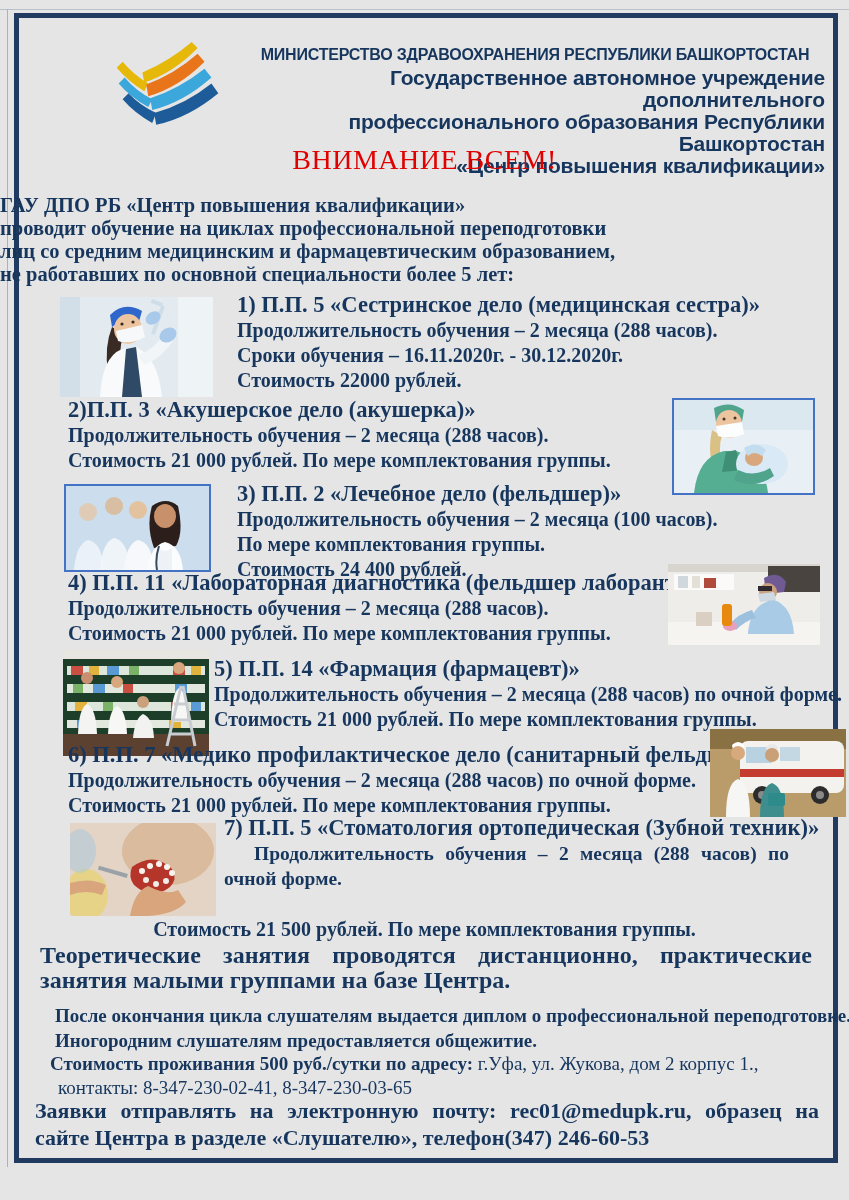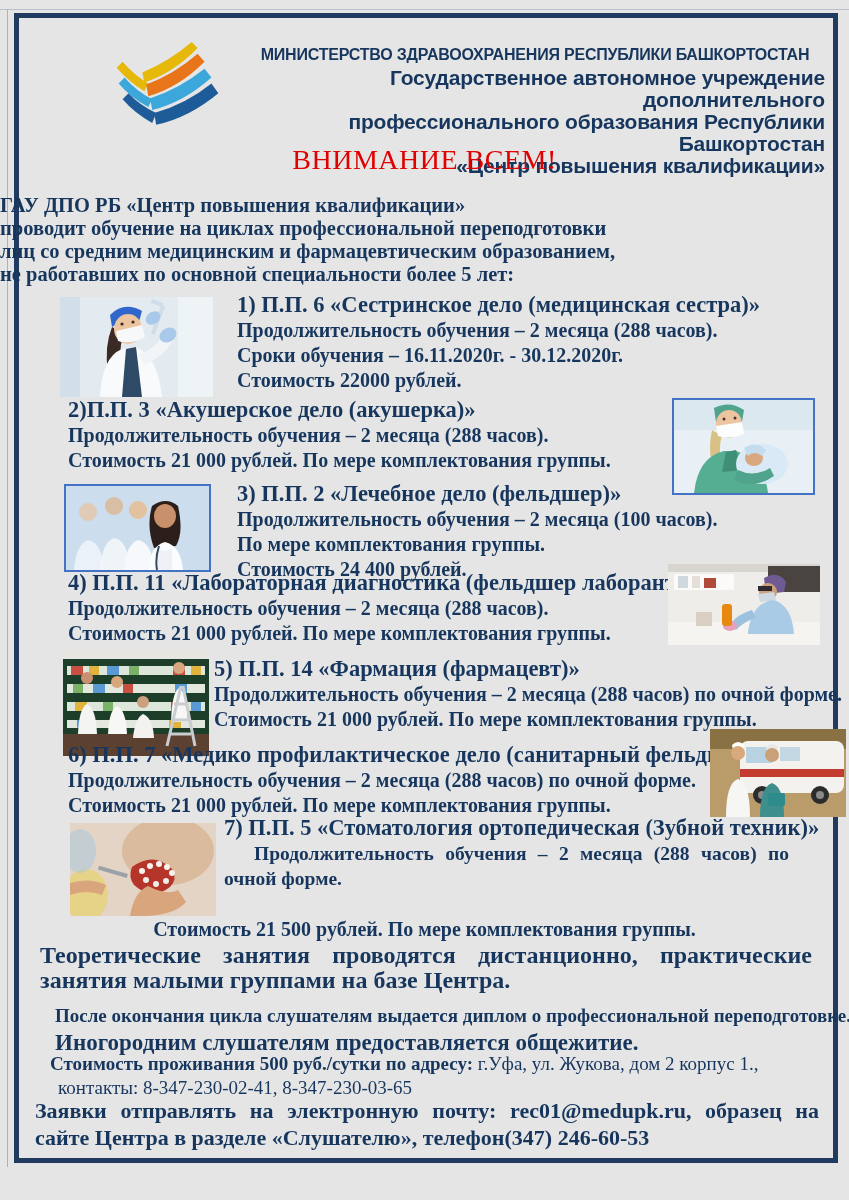--- a/index.html
+++ b/index.html
@@ -43,21 +43,21 @@
   .p7t{left:224px;top:814px;width:600px;}
   .p7para{font-weight:bold;font-size:19.5px;line-height:25px;text-align:justify;
           text-indent:30px;width:565px;white-space:normal;}
 
   .sum-price{position:absolute;left:0;top:918px;width:849px;text-align:center;
              font-weight:bold;font-size:20px;}
   .sum-theory{position:absolute;left:40px;top:943px;width:772px;font-weight:bold;
               font-size:24px;line-height:25px;text-align:justify;}
 
   .f-diploma{position:absolute;left:55px;top:1005px;font-weight:bold;font-size:19px;white-space:nowrap;}
-  .f-dorm{position:absolute;left:55px;top:1030px;font-weight:bold;font-size:23px;white-space:nowrap;}
+  .f-dorm{position:absolute;left:55px;top:1030px;font-weight:bold;font-size:19px;white-space:nowrap;}
   .f-housing{position:absolute;left:50px;top:1053px;font-size:19px;white-space:nowrap;}
   .f-housing .b{font-weight:bold;}
   .f-contacts{position:absolute;left:58px;top:1077px;font-size:19px;white-space:nowrap;}
   .f-apply{position:absolute;left:35px;top:1097px;width:784px;font-weight:bold;
            font-size:22px;line-height:27px;text-align:justify;}
 </style>
 </head>
 <body>
 
 <div class="page">
@@ -105,21 +105,21 @@
       <path d="M40,100 q2,-40 22,-48 l14,-2 q22,10 26,50 z" fill="#f8fafb"></path>
       <path d="M66,52 l10,-2 6,50 -20,0 z" fill="#2e4a66"></path>
       <path d="M78,58 q18,-6 26,-22 l10,6 q-10,18 -30,26 z" fill="#f2f5f7"></path>
       <rect x="96" y="8" width="4" height="30" fill="#cfdde8" transform="rotate(20 98 23)"></rect>
       <rect x="91" y="4" width="12" height="4" fill="#cfdde8" transform="rotate(20 97 6)"></rect>
       <ellipse cx="108" cy="38" rx="9" ry="7" fill="#a9c9ea" transform="rotate(-30 108 38)"></ellipse>
       <ellipse cx="93" cy="21" rx="8" ry="6" fill="#a9c9ea" transform="rotate(-35 93 21)"></ellipse>
     </svg>
   </div>
   <div class="prog p1t">
-    <div class="prog-title">1)  П.П. 6 «Сестринское дело (медицинская сестра)»</div>
+    <div class="prog-title">1)  П.П. 5 «Сестринское дело (медицинская сестра)»</div>
     <div class="prog-line">Продолжительность обучения – 2 месяца (288 часов).</div>
     <div class="prog-line">Сроки обучения – 16.11.2020г. - 30.12.2020г.</div>
     <div class="prog-line">Стоимость 22000 рублей.</div>
   </div>
 
   <div class="prog p2t">
     <div class="prog-title">2)П.П. 3 «Акушерское дело (акушерка)»</div>
     <div class="prog-line">Продолжительность обучения – 2 месяца (288 часов).</div>
     <div class="prog-line">Стоимость 21 000 рублей. По мере комплектования группы.</div>
   </div>

